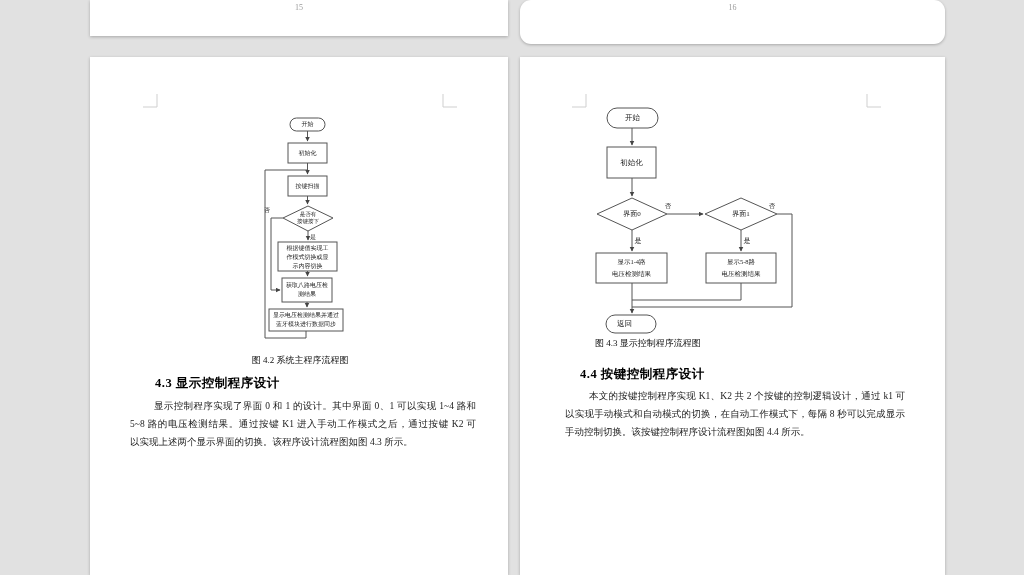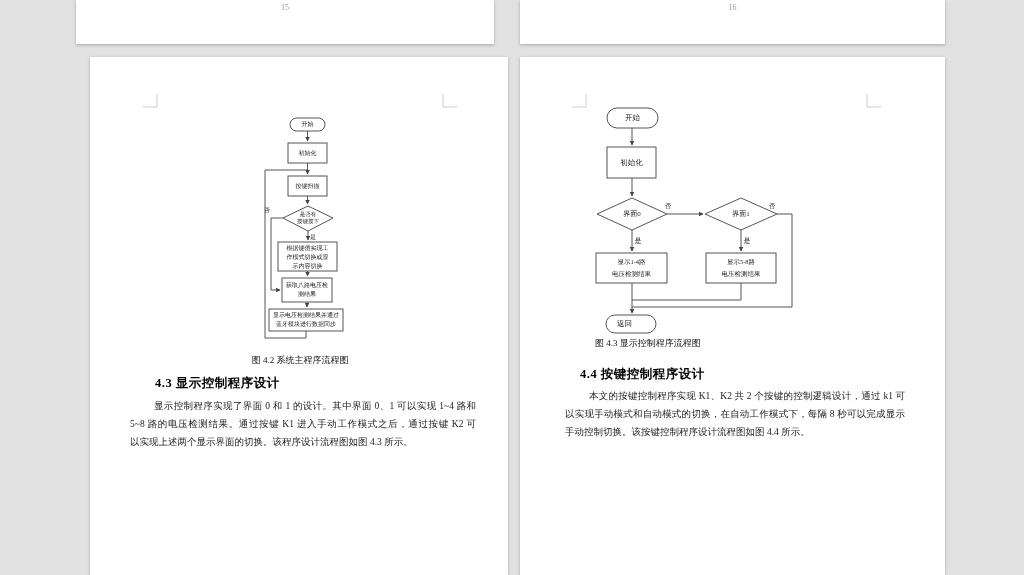--- a/index.html
+++ b/index.html
@@ -19,24 +19,24 @@
   .para .line { height:18px; line-height:18px; white-space:nowrap; }
   .para .line.fill { text-align:justify; text-align-last:justify; white-space:normal;
                      overflow:hidden; }
   .para .line.indent { text-indent:24px; }
 </style>
 </head>
 <body>
 
 <div id="viewport">
 
-  <div class="page" style="left:76px; top:0; width:418px; height:44px;">
+  <div class="page" style="left:90px; top:0; width:418px; height:36px;">
     <div class="pgnum">15</div>
   </div>
-  <div class="page" style="left:520px; top:0; width:425px; height:44px;">
+  <div class="page" style="left:520px; top:0; width:425px; height:44px;border-radius:11px;">
     <div class="pgnum">16</div>
   </div>
 
   <div class="page" style="left:90px; top:57px; width:418px; height:518px;">
 
     <svg class="fc" width="418" height="518" viewBox="0 0 418 518">
       <defs>
         <marker id="aL" markerWidth="7" markerHeight="7" refX="4.5" refY="2.5" orient="auto">
           <path d="M0,0 L5,2.5 L0,5 Z" fill="#444"></path>
         </marker>

